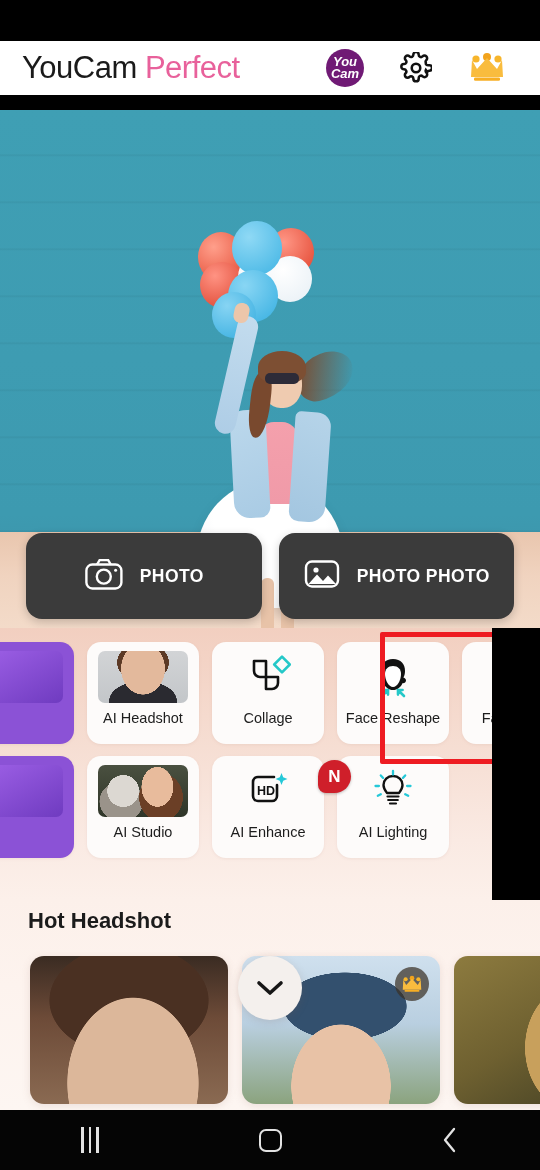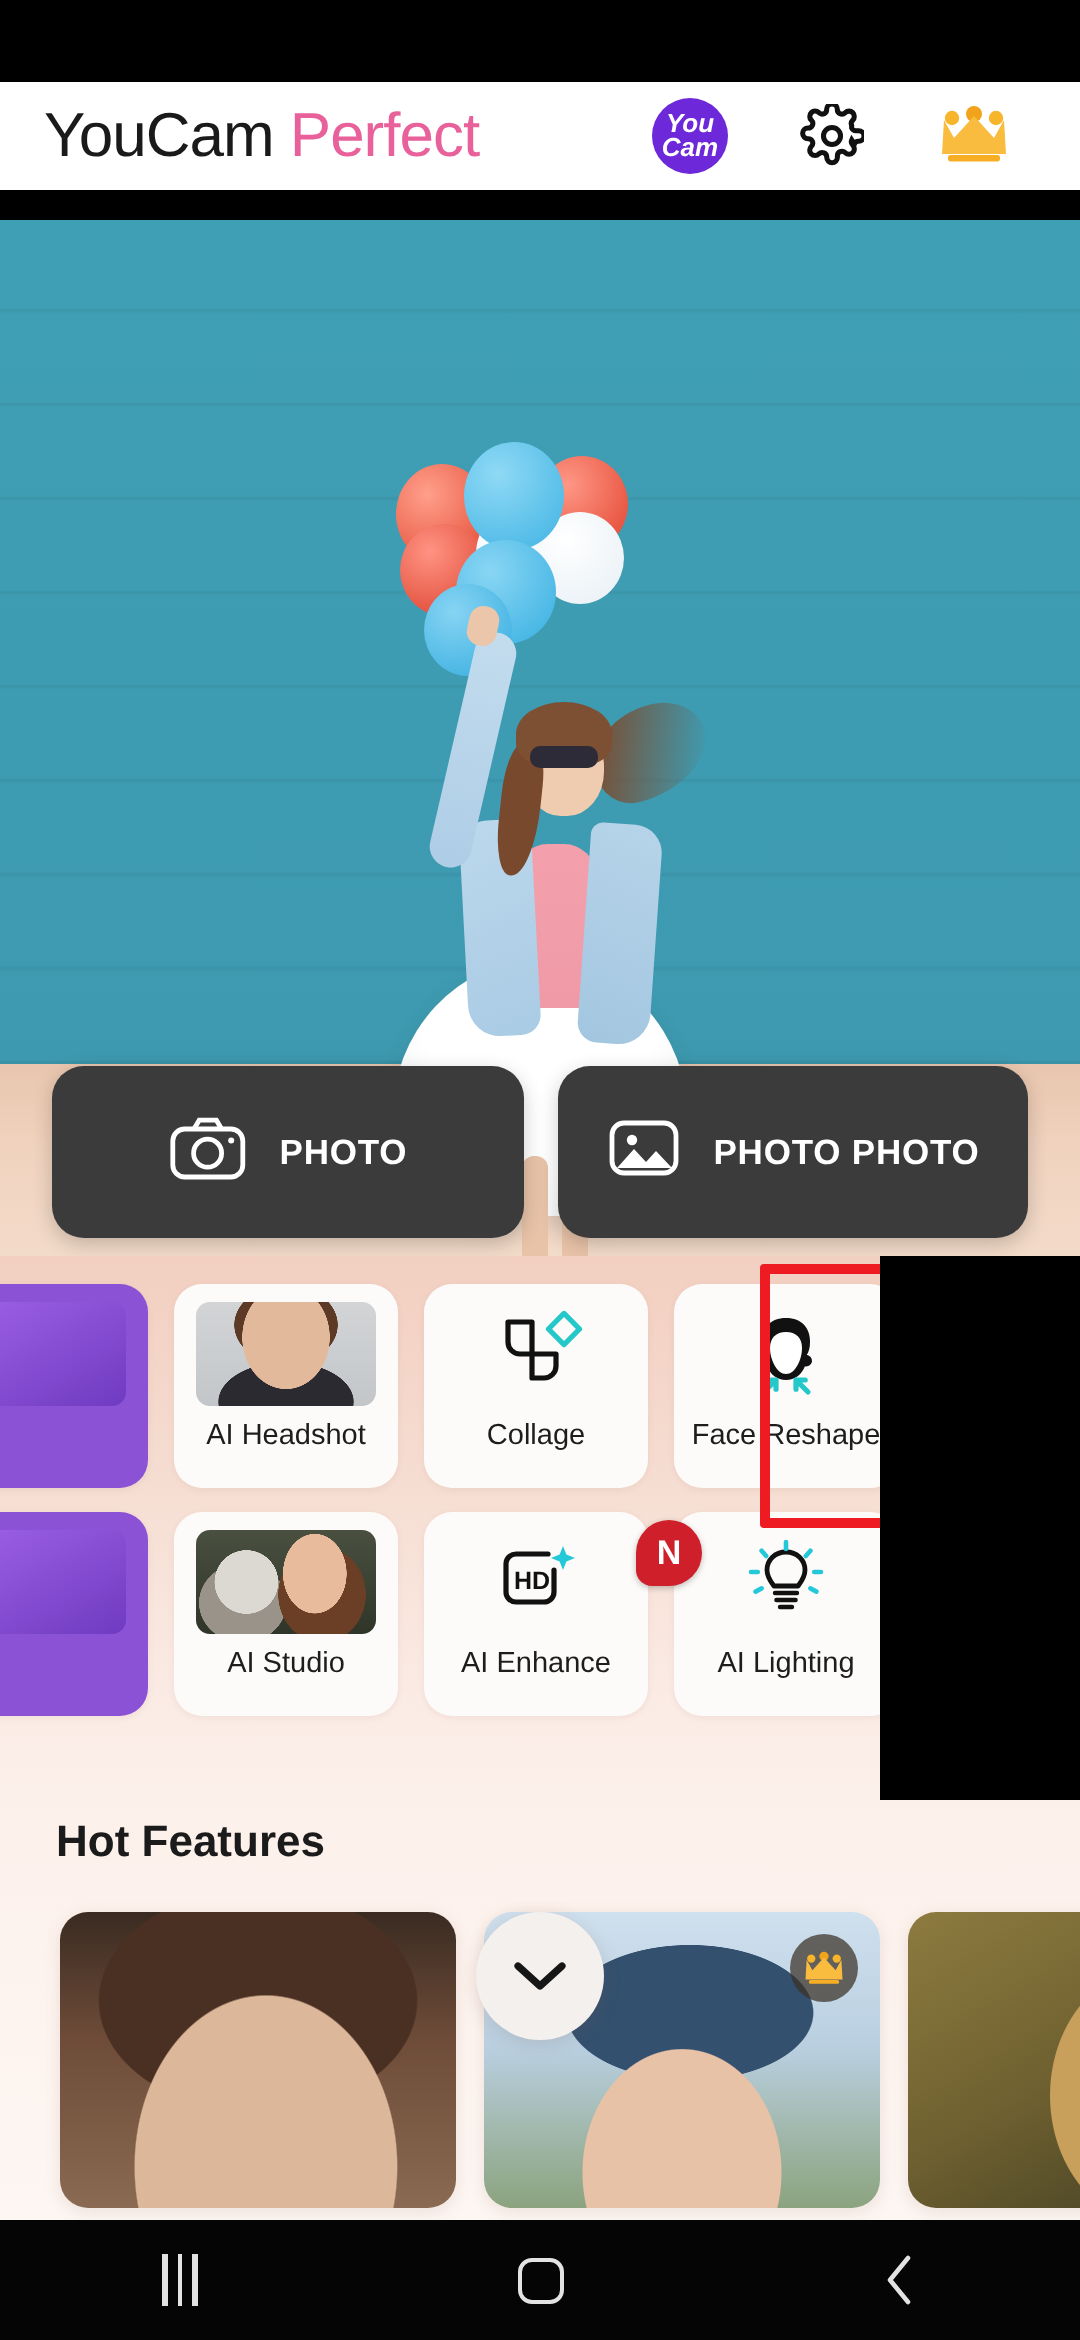--- a/index.html
+++ b/index.html
@@ -42,21 +42,21 @@
   .header-icons {
     margin-left: auto;
     display: flex; align-items: center;
     gap: 36px;
     padding-right: 12px;
   }
   .icon-btn { display: flex; align-items: center; justify-content: center; cursor: pointer; }
 
   .youcam-badge {
     width: 38px; height: 38px; border-radius: 50%;
-    background: #6d28d9; color: #fff;
+    background: #701a75; color: #fff;
     display: flex; flex-direction: column;
     align-items: center; justify-content: center;
     line-height: 0.95;
     font-size: 13px; font-weight: 700;
     font-style: italic;
   }
 
   
   .hero {
     position: absolute; left: 0; top: 110px;
@@ -178,21 +178,21 @@
     box-shadow: 0 3px 10px rgba(0,0,0,0.20);
   }
   .action-label {
     color: #fff; font-size: 17.5px; font-weight: 700;
     letter-spacing: 0.4px;
   }
 
   
   .features {
     position: absolute; left: 0; top: 628px;
-    width: 440px; height: 272px;
+    width: 492px; height: 272px;
     background: linear-gradient(180deg,#f2cfc0 0%, #f6ded3 44%, #faeae3 78%, #fcf0ea 100%);
     overflow: hidden;
   }
   .grid-row {
     position: absolute;
     display: flex; gap: 13px;
     left: -38px;
   }
   .row1 { top: 14px; }
   .row2 { top: 128px; }
@@ -537,21 +537,21 @@
         <div class="fcard-label">AI Lighting</div>
       </div>
 
       <div class="new-badge">N</div>
     </div>
 
     <div class="highlight-box"></div>
   </div>
 
   <div class="hot">
-    <div class="hot-title">Hot Features</div>
+    <div class="hot-title">Hot Headshot</div>
     <div class="hot-row">
       <div class="hot-card hc1"></div>
       <div class="hot-card hc2">
         <div class="crown-badge">
           <svg width="22" height="19" viewBox="0 0 38 32">
             <circle cx="8" cy="7" r="3.6" fill="#f7b52b"></circle>
             <circle cx="30" cy="7" r="3.6" fill="#f7b52b"></circle>
             <circle cx="19" cy="5" r="4" fill="#f2a31c"></circle>
             <path d="M4 8l5 9 10-11 10 11 5-9 1 17H3z" fill="#f9bc3e"></path>
             <rect x="6" y="25.5" width="26" height="3.2" rx="1.3" fill="#f7ae24"></rect>

